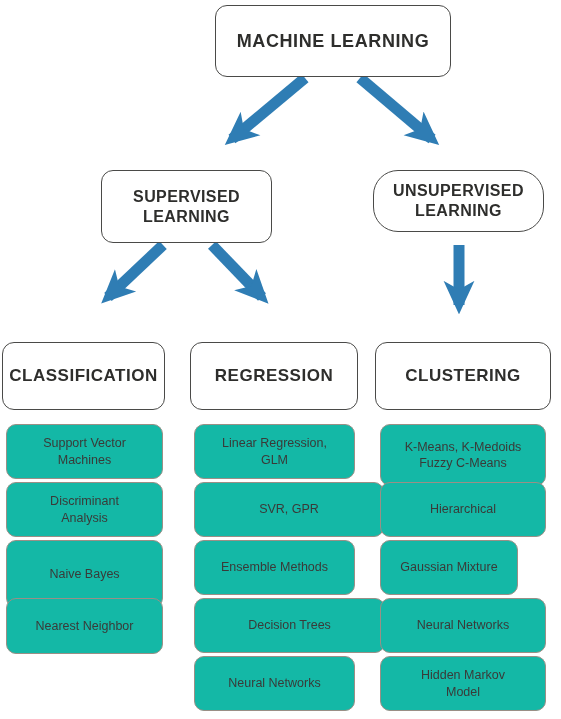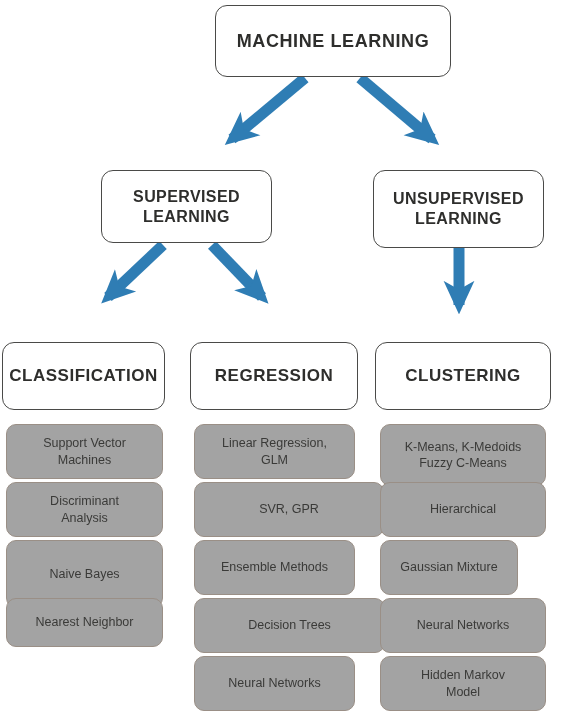--- a/index.html
+++ b/index.html
@@ -50,21 +50,21 @@
   .node-tier2 {
     font-size: 16px;
     line-height: 1.22;
   }
   .node-tier3 {
     font-size: 17px;
     letter-spacing: 0.5px;
   }
   
   .node-leaf {
-    background: #a3a3a3;
+    background: #14b8a6;
     border: 1.4px solid #9a8f86;
     color: #3a3a38;
     font-size: 12.5px;
     font-weight: normal;
     line-height: 1.3;
     border-radius: 10px;
   }
   .node-label {
     display: block;
     padding: 0 6px;
@@ -96,21 +96,21 @@
 
   <div class="node node-main node-root" style="left:215px; top:5px; width:236px; height:72px;">
     <span class="node-label">MACHINE LEARNING</span>
   </div>
 
   <div class="node node-main node-tier2" style="left:101px; top:170px; width:171px; height:73px;">
     <span class="node-label">SUPERVISED
 LEARNING</span>
   </div>
 
-  <div class="node node-main node-tier2" style="left:373px; top:170px; width:171px; height:78px;">
+  <div class="node node-main node-tier2" style="left:373px; top:170px; width:171px; height:62px;border-radius:25px;">
     <span class="node-label">UNSUPERVISED
 LEARNING</span>
   </div>
 
   <div class="node node-main node-tier3" style="left:2px; top:342px; width:163px; height:68px;">
     <span class="node-label">CLASSIFICATION</span>
   </div>
 
   <div class="node node-main node-tier3" style="left:190px; top:342px; width:168px; height:68px;">
     <span class="node-label">REGRESSION</span>
@@ -124,21 +124,21 @@
     <span class="node-label">Support Vector
 Machines</span>
   </div>
   <div class="node node-leaf" style="left:6px; top:482px; width:157px; height:55px;">
     <span class="node-label">Discriminant
 Analysis</span>
   </div>
   <div class="node node-leaf" style="left:6px; top:540px; width:157px; height:68px;">
     <span class="node-label">Naive Bayes</span>
   </div>
-  <div class="node node-leaf" style="left:6px; top:598px; width:157px; height:49px;">
+  <div class="node node-leaf" style="left:6px; top:598px; width:157px; height:56px;">
     <span class="node-label">Nearest Neighbor</span>
   </div>
 
   <div class="node node-leaf" style="left:194px; top:424px; width:161px; height:55px;">
     <span class="node-label">Linear Regression,
 GLM</span>
   </div>
   <div class="node node-leaf" style="left:194px; top:482px; width:190px; height:55px;">
     <span class="node-label">SVR, GPR</span>
   </div>

